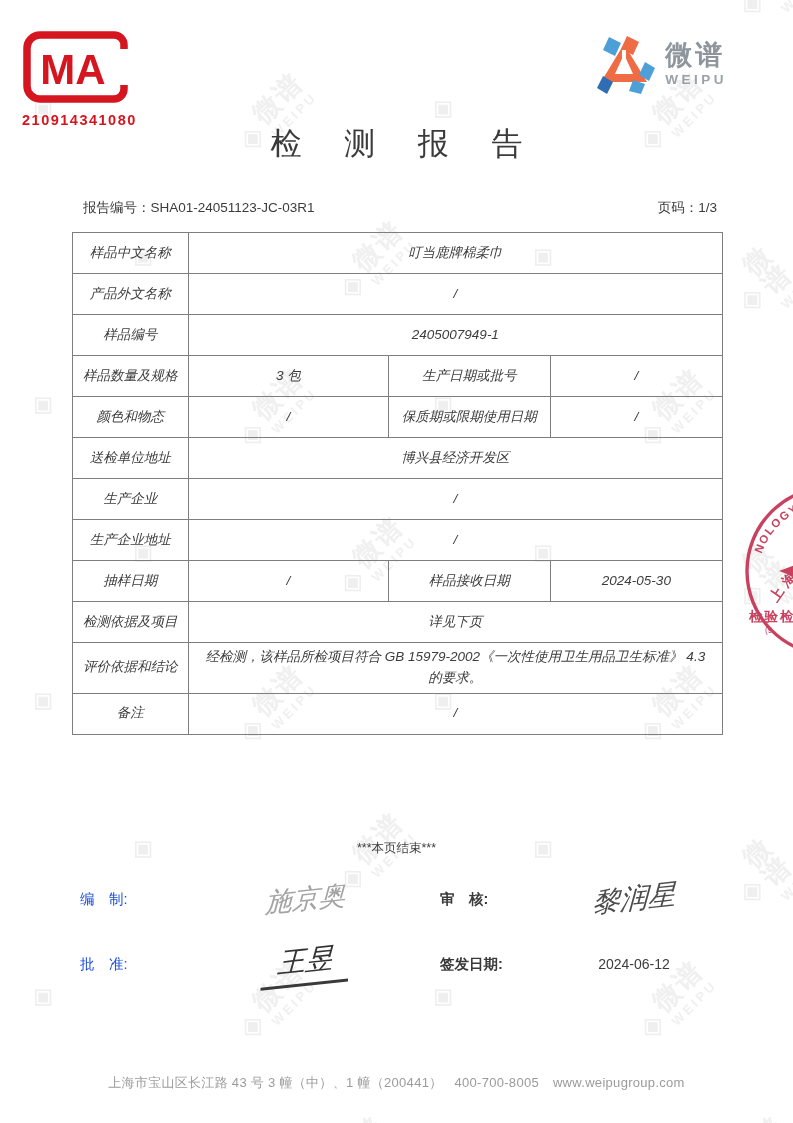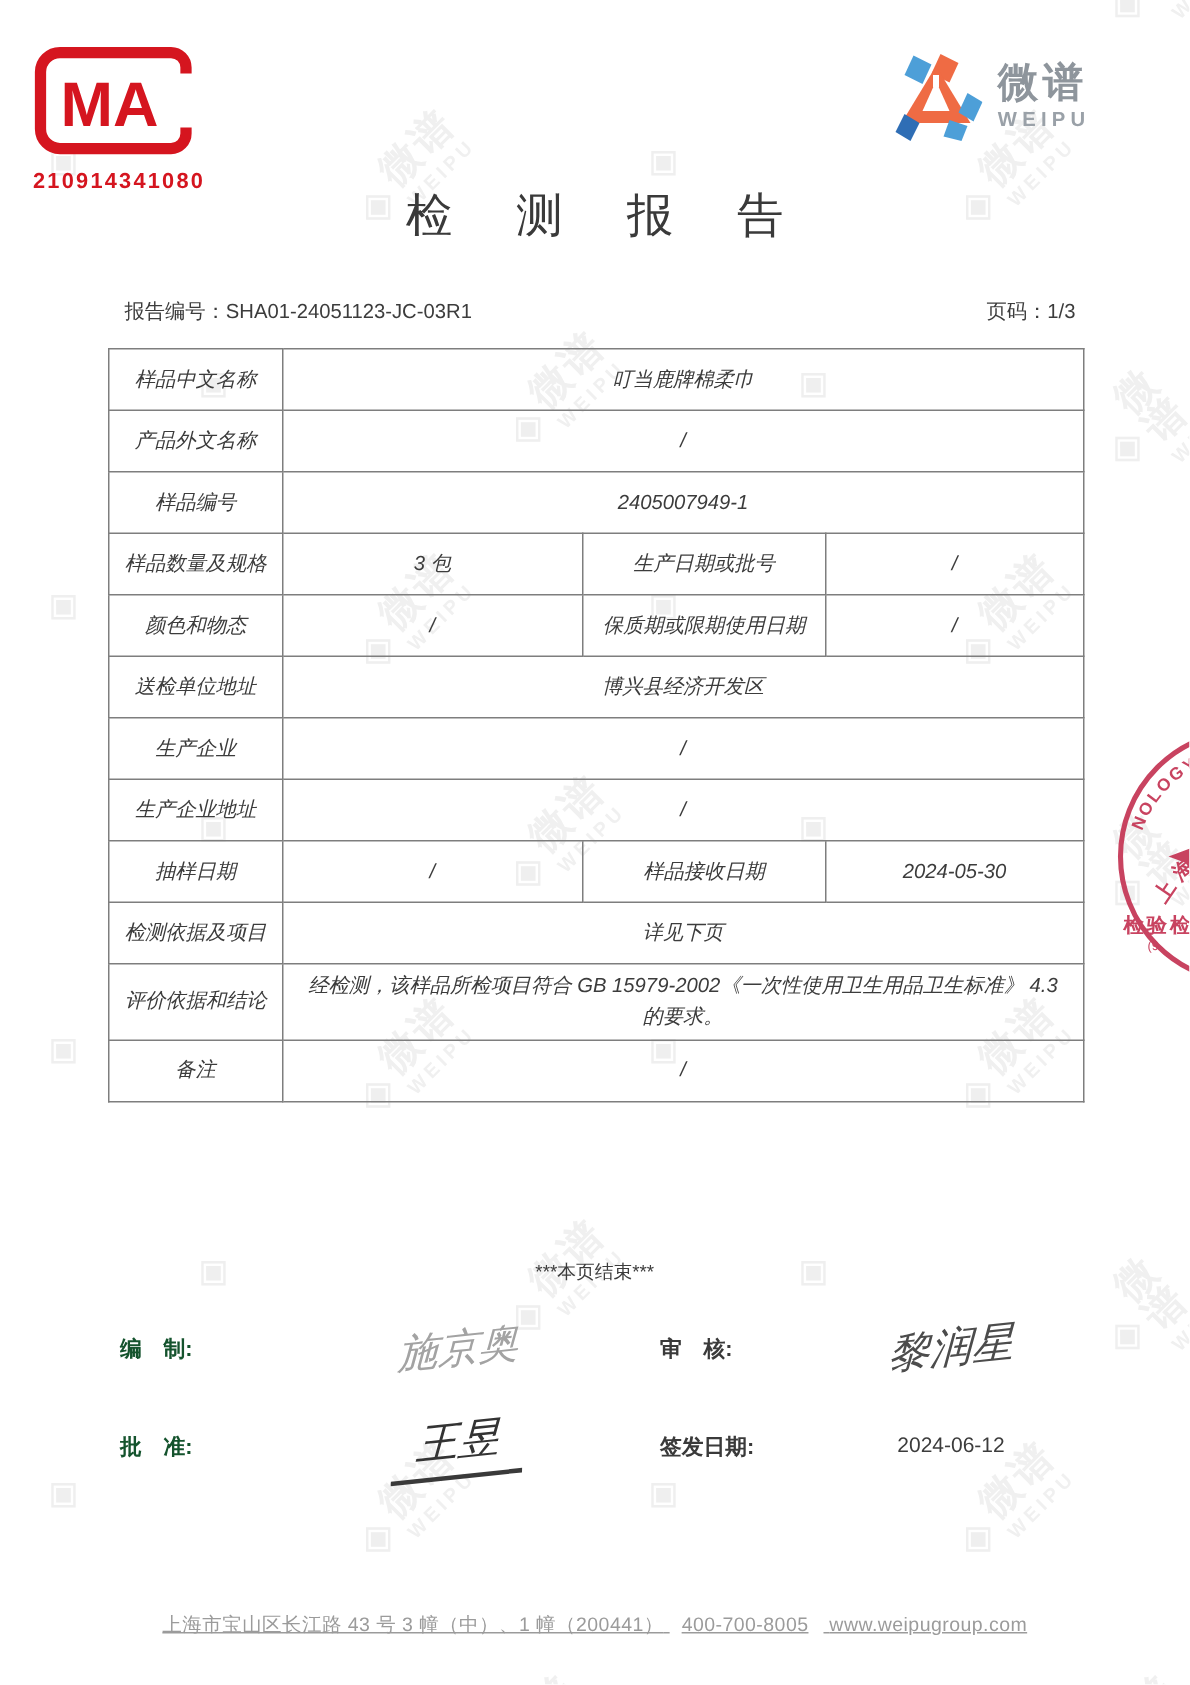--- a/index.html
+++ b/index.html
@@ -29,37 +29,37 @@
     font-size:13.5px;color:#3c3c3c;}
   
   .report-table{position:absolute;top:232px;left:72px;width:651px;border-collapse:collapse;table-layout:fixed;font-style:italic;}
   .report-table td{border:1px solid #7e7e7e;text-align:center;vertical-align:middle;
     font-size:13.5px;color:#3c3c3c;padding:4px 10px;height:41px;box-sizing:border-box;line-height:1.55;}
   .end-note{position:absolute;top:840px;left:0;width:100%;text-align:center;font-size:12.5px;color:#3c3c3c;}
   
   .sign-row{position:absolute;left:80px;width:648px;display:flex;align-items:center;height:62px;}
   .sign-row1{top:868px;}
   .sign-row2{top:933px;}
-  .sign-label{width:90px;font-size:14.5px;font-weight:bold;color:#14532d;}
+  .sign-label{width:90px;font-size:14.5px;font-weight:normal;color:#1d4ed8;}
   .sign-box{width:270px;text-align:center;}
   .sign-label2{width:100px;font-size:14.5px;font-weight:bold;color:#3a3a3a;}
   .sign-box2{width:188px;text-align:center;}
   .sig{display:inline-block;font-style:italic;transform:rotate(-6deg) skewX(-8deg);white-space:nowrap;}
   .sig-prepared{color:#a3a3a3;font-size:27px;}
   .sig-reviewed{color:#4c4c4c;font-size:28px;}
   .sig-approved{color:#333;font-size:28px;border-bottom:3px solid #3a3a3a;padding:0 16px 3px;}
   .issue-date{font-size:14px;color:#3c3c3c;}
   
   .stamp{position:absolute;left:721px;top:461px;opacity:.92;}
   
   .footer-bar{position:absolute;top:1035px;left:0;width:793px;height:6px;display:flex;}
   .footer-bar-orange{height:100%;width:652px;}
   .footer-bar-blue{height:100%;flex:1;}
   .footer-text{position:absolute;top:1074px;left:0;width:100%;text-align:center;
-    font-size:13px;color:#9b9b9b;letter-spacing:.3px;text-decoration:underline;}
+    font-size:13px;color:#9b9b9b;letter-spacing:.3px;}
   .footer-phone{margin:0 10px 0 8px;}
 </style>
 </head>
 <body>
 
 <div class="page">
 
   <div class="wm-layer">
       <div class="wm-tile" style="left: -70px; top: -55px;"></div>
       <div class="wm-tile" style="left: 330px; top: -55px;">

